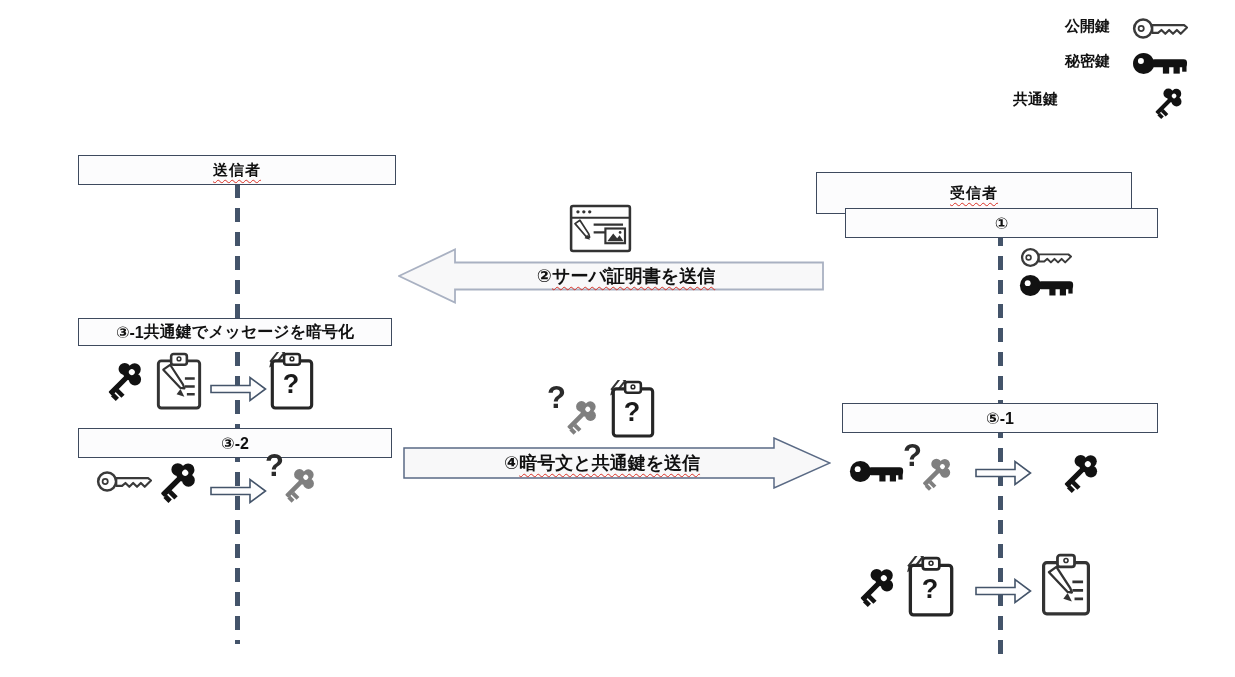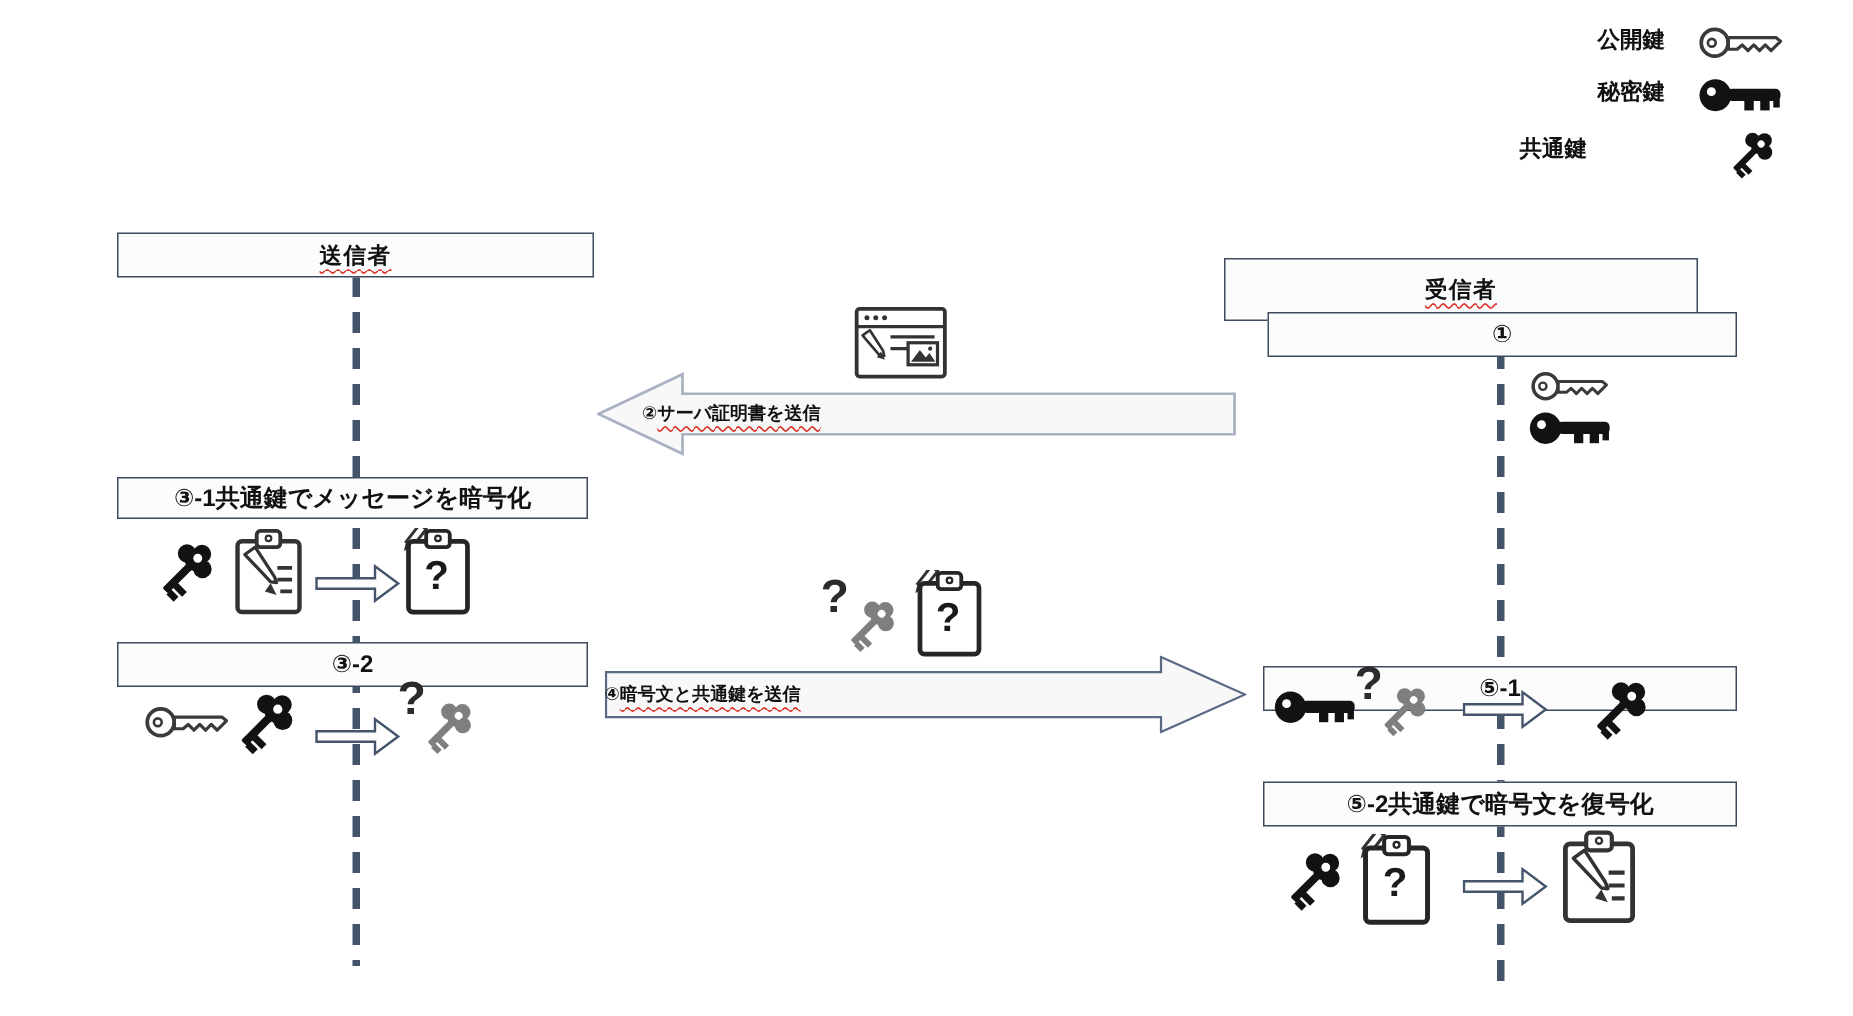--- a/index.html
+++ b/index.html
@@ -41,21 +41,21 @@
   .keyq .keypart{position:absolute;right:0;top:5px;}
   .clipq{z-index:2;}
   .clipq .qmark2{
     position:absolute;left:50%;top:54%;transform:translate(-50%,-50%);
     font-weight:bold;font-size:27px;color:#1a1a1a;line-height:1;z-index:3;
   }
   
   .bigarrow{z-index:1;}
   .bigarrow .arrow-label{
     position:absolute;left:0;right:0;top:50%;transform:translateY(-50%);
-    font-weight:bold;font-size:12px;white-space:nowrap;z-index:2;
+    text-align:center;font-weight:bold;font-size:18px;white-space:nowrap;z-index:2;
   }
   .arrow2-label{padding-left:30px;}
   .arrow4-label{padding-right:30px;}
 </style>
 </head>
 <body>
 
 <div class="canvas">
 
   <div class="abs lifeline" style="left:235px;top:184px;height:460px;"></div>
@@ -274,21 +274,21 @@
   </span>
   <div class="abs bigarrow" style="left:403px;top:437px;width:428px;height:52px;">
     <svg width="428" height="52" viewBox="0 0 428 52">
       <polygon points="1,11 371,11 371,1 427,26 371,51 371,41 1,41" fill="#f8f8f9" stroke="#5A6A85" stroke-width="1.5" stroke-linejoin="miter"></polygon>
     </svg>
     <div class="arrow-label arrow4-label">
       <span>④</span><span class="sq">暗号文と共通鍵を送信</span>
     </div>
   </div>
 
-  <div class="abs box" style="left:842px;top:403px;width:316px;height:30px;margin-top:41px;">
+  <div class="abs box" style="left:842px;top:403px;width:316px;height:30px;">
     <span>⑤-1 </span>
   </div>
   <span class="abs icon" style="left:848px;top:458px;width:57px;height:27px;">
       <svg viewBox="0 0 60 28">
         <circle cx="13" cy="14" r="11" fill="#121212"></circle>
         <circle cx="10.2" cy="11.5" r="3.1" fill="#fff"></circle>
         <rect x="21" y="9.5" width="37" height="8.5" rx="3.5" fill="#121212"></rect>
         <rect x="33" y="16" width="6.5" height="8.5" fill="#121212"></rect>
         <rect x="44" y="16" width="6.5" height="8.5" fill="#121212"></rect>
         <rect x="53" y="16" width="4.5" height="6.5" fill="#121212"></rect>
@@ -324,24 +324,20 @@
           <circle cx="28.4" cy="13.5" r="5.4"></circle>
           <circle cx="22" cy="12.5" r="6.5"></circle>
           <circle cx="22" cy="11" r="2.6" fill="#fff"></circle>
           <rect x="19.7" y="16" width="4.6" height="22" rx="1"></rect>
           <rect x="24" y="29.5" width="7.5" height="4"></rect>
           <rect x="24" y="35" width="6" height="4"></rect>
         </g>
       </svg>
     </span>
 
-  <div class="abs box" style="left:842px;top:521px;width:316px;height:30px;">
-    <span>⑤-2 </span>
-      <span>共通鍵で暗号文を復号化</span>
-  </div>
   <span class="abs icon key-black" style="left:850px;top:562px;width:50px;height:50px;">
       <svg viewBox="0 0 44 44">
         <g transform="rotate(45 22 22)" fill="currentColor">
           <circle cx="22" cy="7.5" r="5.4"></circle>
           <circle cx="15.6" cy="13.5" r="5.4"></circle>
           <circle cx="28.4" cy="13.5" r="5.4"></circle>
           <circle cx="22" cy="12.5" r="6.5"></circle>
           <circle cx="22" cy="11" r="2.6" fill="#fff"></circle>
           <rect x="19.7" y="16" width="4.6" height="22" rx="1"></rect>
           <rect x="24" y="29.5" width="7.5" height="4"></rect>

